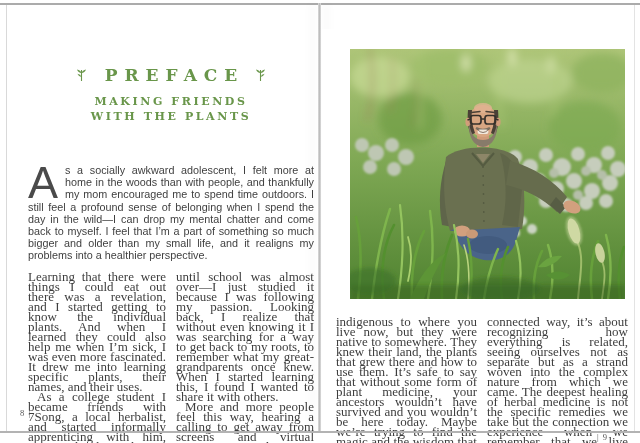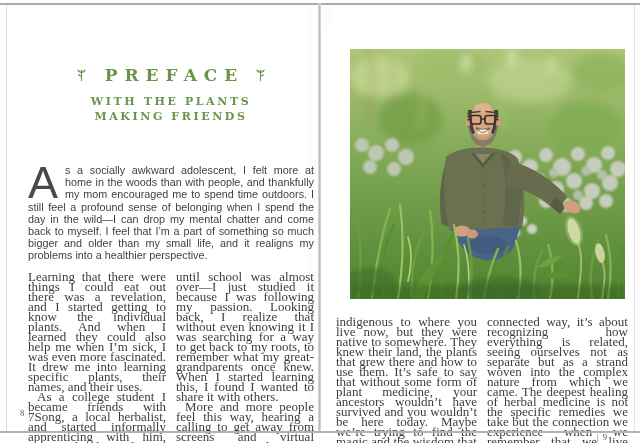--- a/index.html
+++ b/index.html
@@ -82,22 +82,22 @@
             <g fill="#69964a">
                 <path d="M5.5 2 L5.5 13" stroke="#69964a" stroke-width="1.1"></path>
             <path d="M5.5 5 Q2.2 4.6 1 1.4 Q4.6 2 5.5 5 Z"></path>
             <path d="M5.5 9 Q2.5 8.6 1.4 5.8 Q4.8 6.4 5.5 9 Z"></path>
             <path d="M5.5 5 Q8.8 4.6 10 1.4 Q6.4 2 5.5 5 Z"></path>
               </g>
           </svg>
         </span>
       </div>
       <div class="subtitle" style="color:#69964a">
+        <div>MAKING FRIENDS</div>
         <div>WITH THE PLANTS</div>
-        <div>MAKING FRIENDS</div>
       </div>
     </div>
 
     <p class="intro"><span class="dropcap">A</span><span>s a socially awkward adolescent, I felt more at home in the woods than with people, and thankfully my mom encouraged me to spend time outdoors. I still feel a profound sense of belonging when I spend the day in the wild—I can drop my mental chatter and come back to myself. I feel that I’m a part of something so much bigger and older than my small life, and it realigns my problems into a healthier perspective.</span></p>
 
     <div class="cols">
       <div class="col">
         <p>Learning that there were things I could eat out there was a revelation, and I started getting to know the individual plants. And when I learned they could also help me when I’m sick, I was even more fascinated. It drew me into learning specific plants, their names, and their uses.</p>
         <p class="indent">As a college student I became friends with 7Song, a local herbalist, and started informally apprenticing with him, coming by his cabin to chop roots and walk around the land and talk about the plants there. When he opened a school, I was in his first class. But the funny thing is, I never thought about becoming an herbalist, let alone a clinician or a teacher,</p>
       </div>

